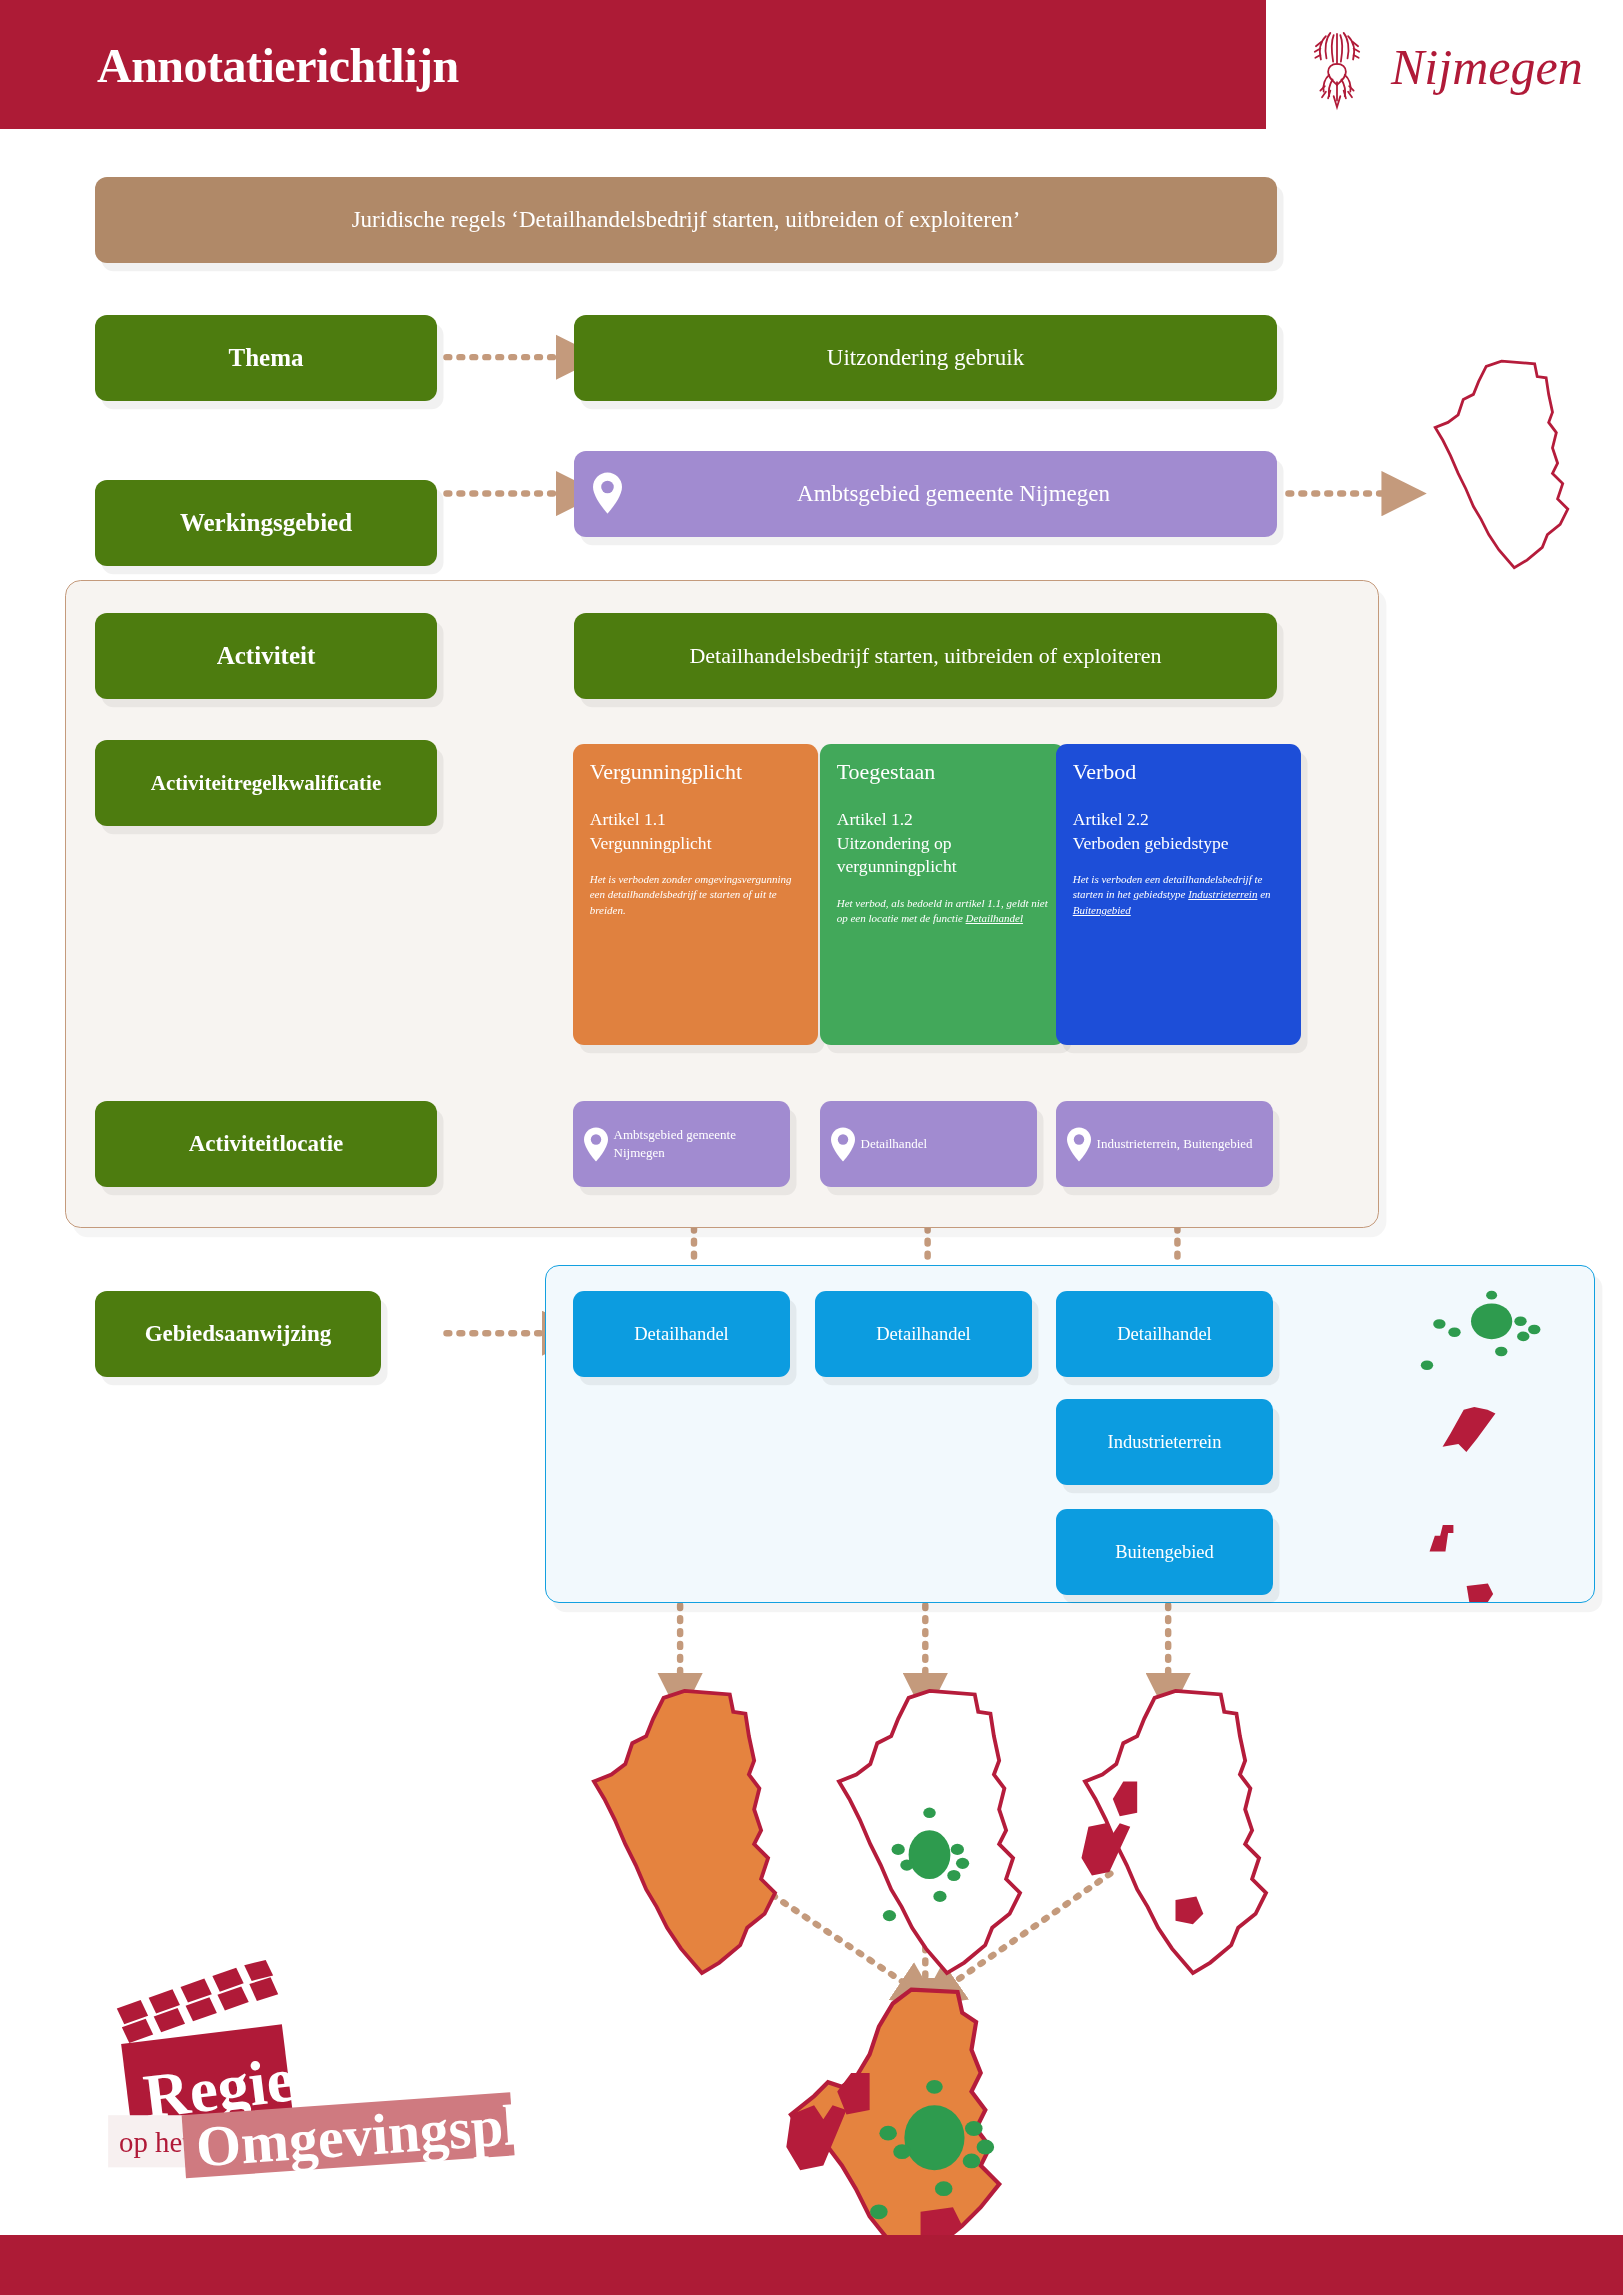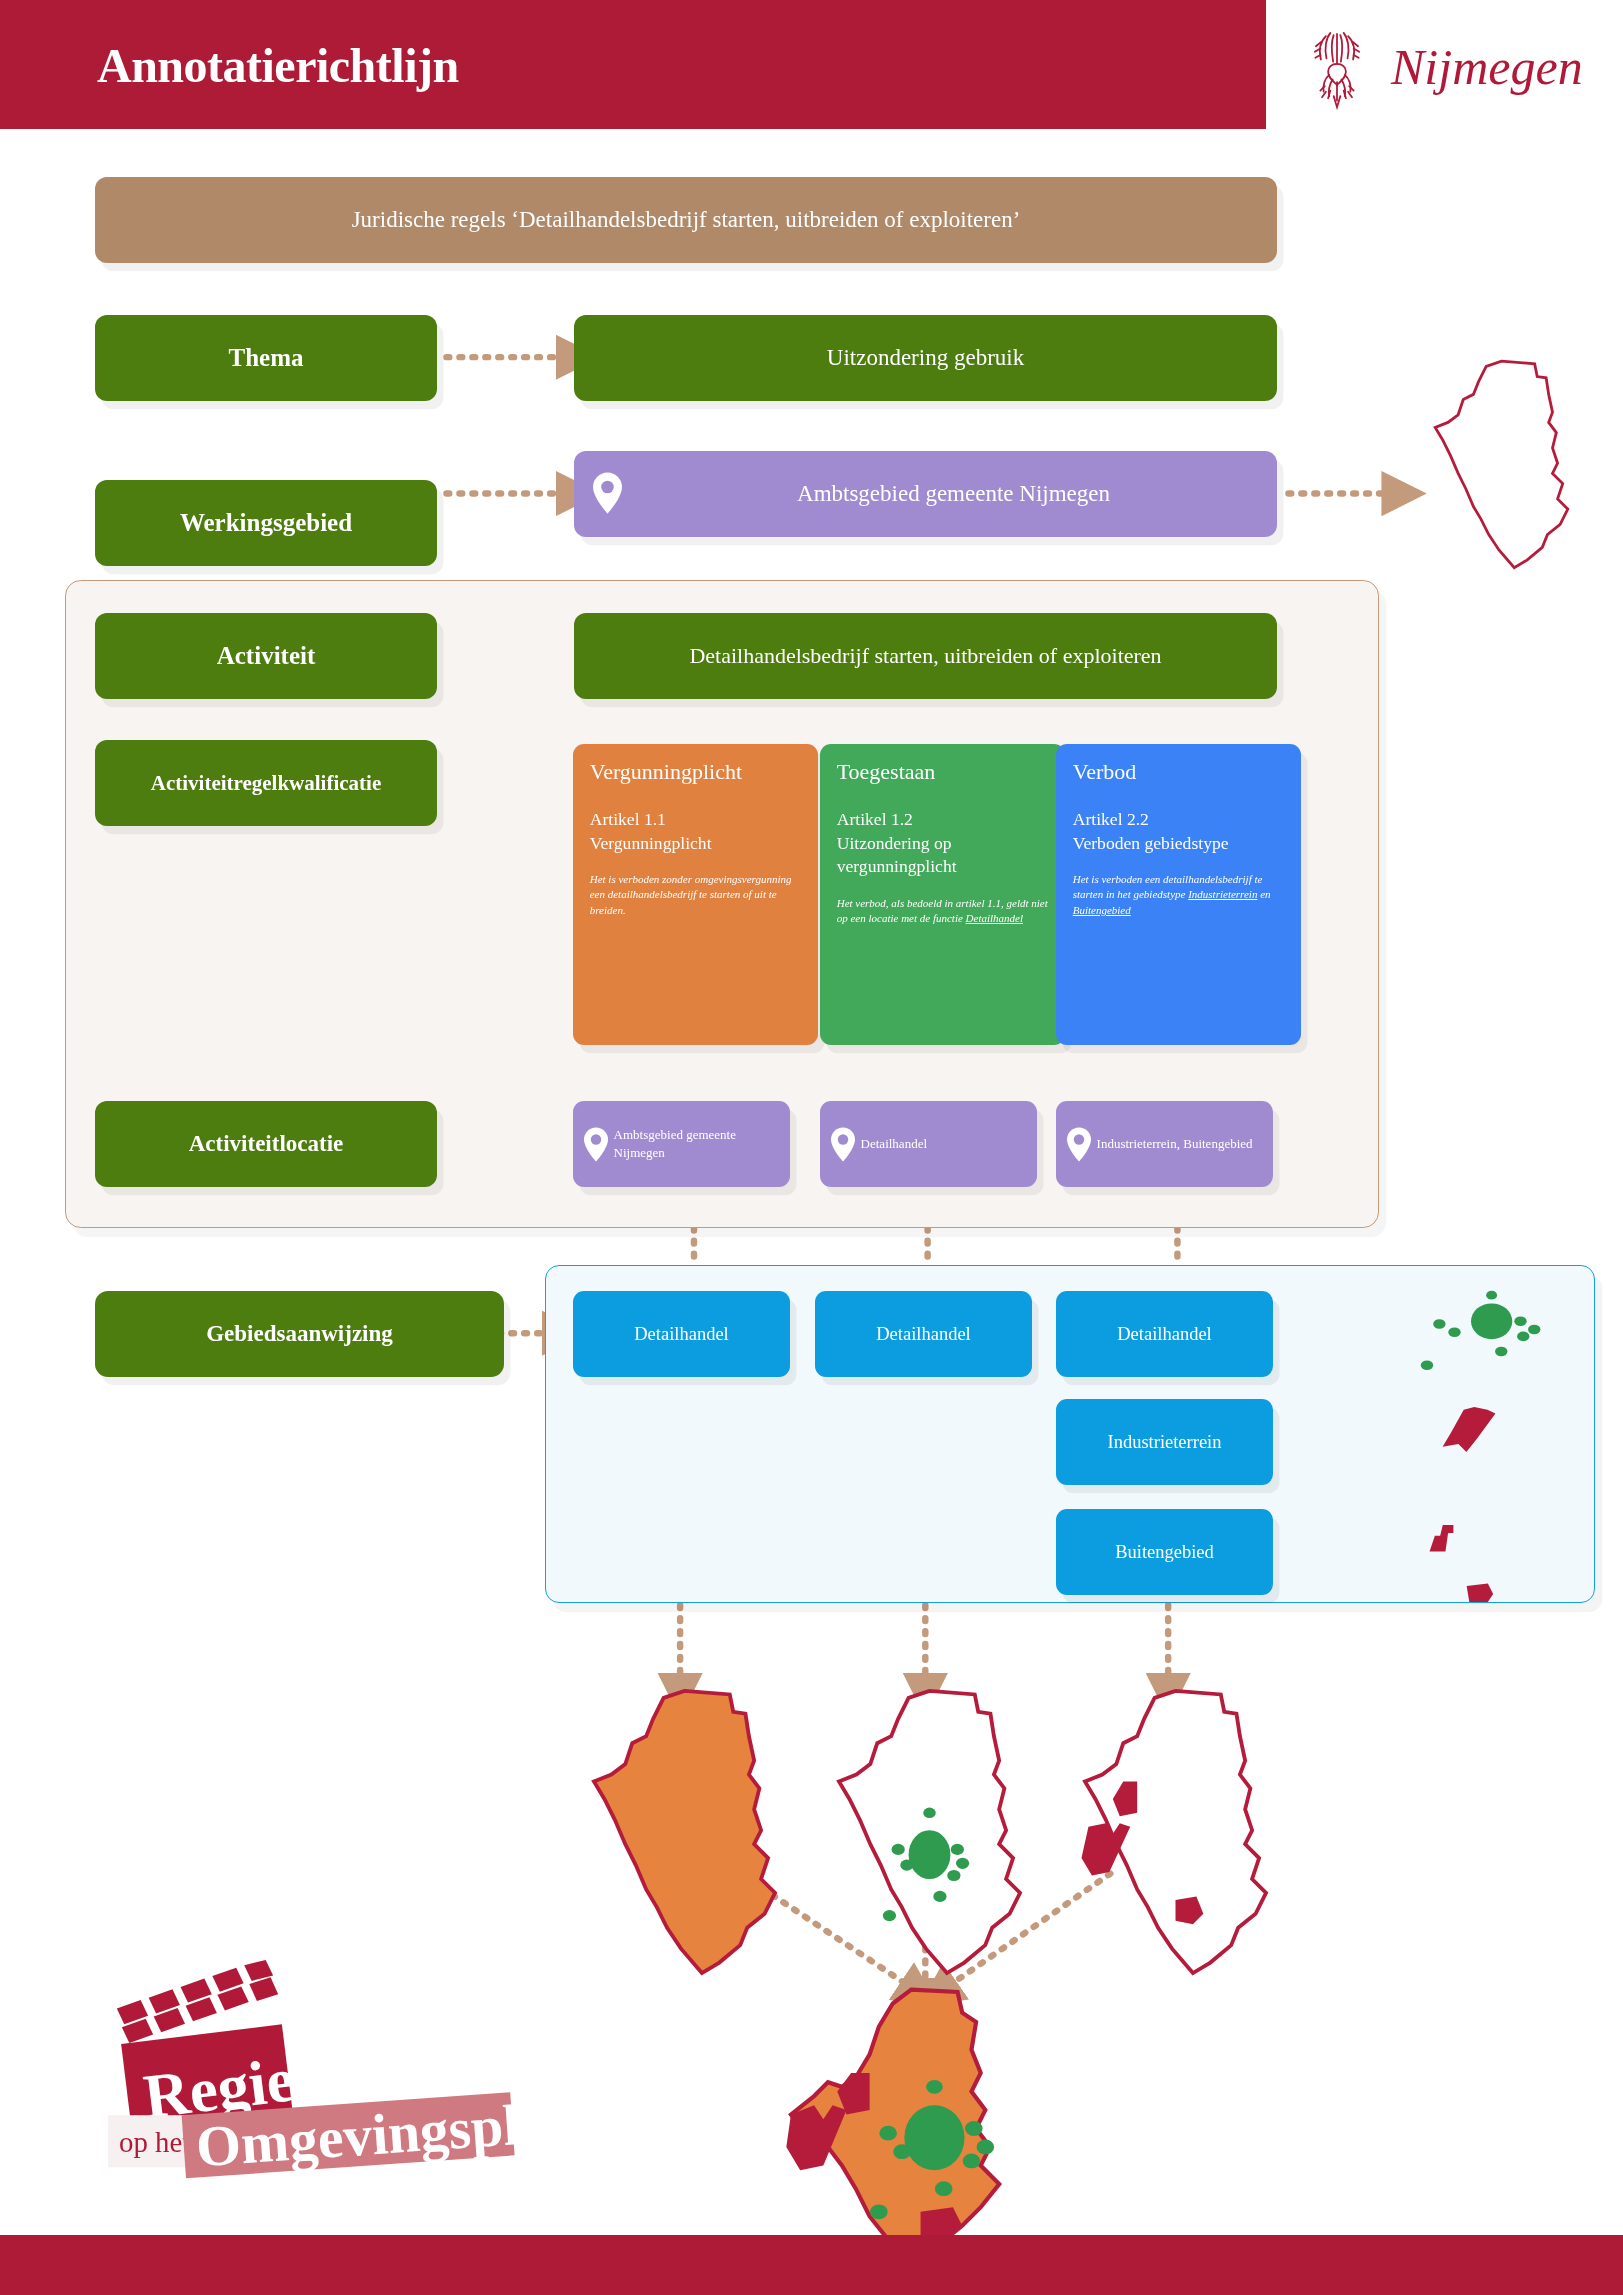--- a/index.html
+++ b/index.html
@@ -16,21 +16,21 @@
   .box{position:absolute;border-radius:12px;box-sizing:border-box;
        box-shadow:6.5px 8.3px 0 0 rgba(0,0,0,0.055);
        display:flex;align-items:center;}
   .box .lbl{width:100%;text-align:center;color:#fff;}
 
   .tan-dark{background:#B08968;}
   .tan{background:#4d7c0f;}
   .purple{background:#A18BD0;}
   .orange{background:#E0813F;}
   .green{background:#42A85A;}
-  .red{background:#3b82f6;}
+  .red{background:#1d4ed8;}
   .blue{background:#0C9CE0;}
 
   
   #box-juridisch{left:95px;top:177px;width:1182px;height:86px;}
   #box-juridisch .lbl{font-size:23px;}
 
   #box-thema-key{left:95px;top:315px;width:342px;height:86px;}
   #box-thema-val{left:574px;top:315px;width:703px;height:86px;}
   #box-thema-key .lbl{font-size:25px;font-weight:bold;}
   #box-thema-val .lbl{font-size:23px;}
@@ -70,21 +70,21 @@
       box-shadow:6.5px 8.3px 0 0 rgba(0,0,0,0.055);display:flex;align-items:center;gap:5.6px;padding-left:11px;box-sizing:border-box;}
   #loc-1{left:573px;}
   #loc-2{left:820px;}
   #loc-3{left:1056px;}
   .loccard .txt{color:#fff;font-size:13px;line-height:1.4;}
 
   
   #gebied-panel{position:absolute;left:545px;top:1265px;width:1050px;height:338px;
       background:#F2F9FD;border:1.9px solid #12A0E0;border-radius:14px;box-sizing:border-box;
       box-shadow:7.4px 9.3px 0 0 rgba(0,0,0,0.045);}
-  #box-geb-key{left:95px;top:1291px;width:409px;height:86px;border-radius:13px;}
+  #box-geb-key{left:95px;top:1291px;width:286px;height:86px;}
   #box-geb-key .lbl{font-size:23px;font-weight:bold;}
   .bluecard{position:absolute;width:217px;height:86px;border-radius:11px;
       box-shadow:6.5px 8.3px 0 0 rgba(0,0,0,0.06);display:flex;align-items:center;justify-content:center;}
   .bluecard .txt{color:#fff;font-size:18.5px;}
   #blue-1{left:573px;top:1291px;}
   #blue-2{left:815px;top:1291px;}
   #blue-3{left:1056px;top:1291px;}
   #blue-4{left:1056px;top:1399px;}
   #blue-5{left:1056px;top:1509px;}
 

